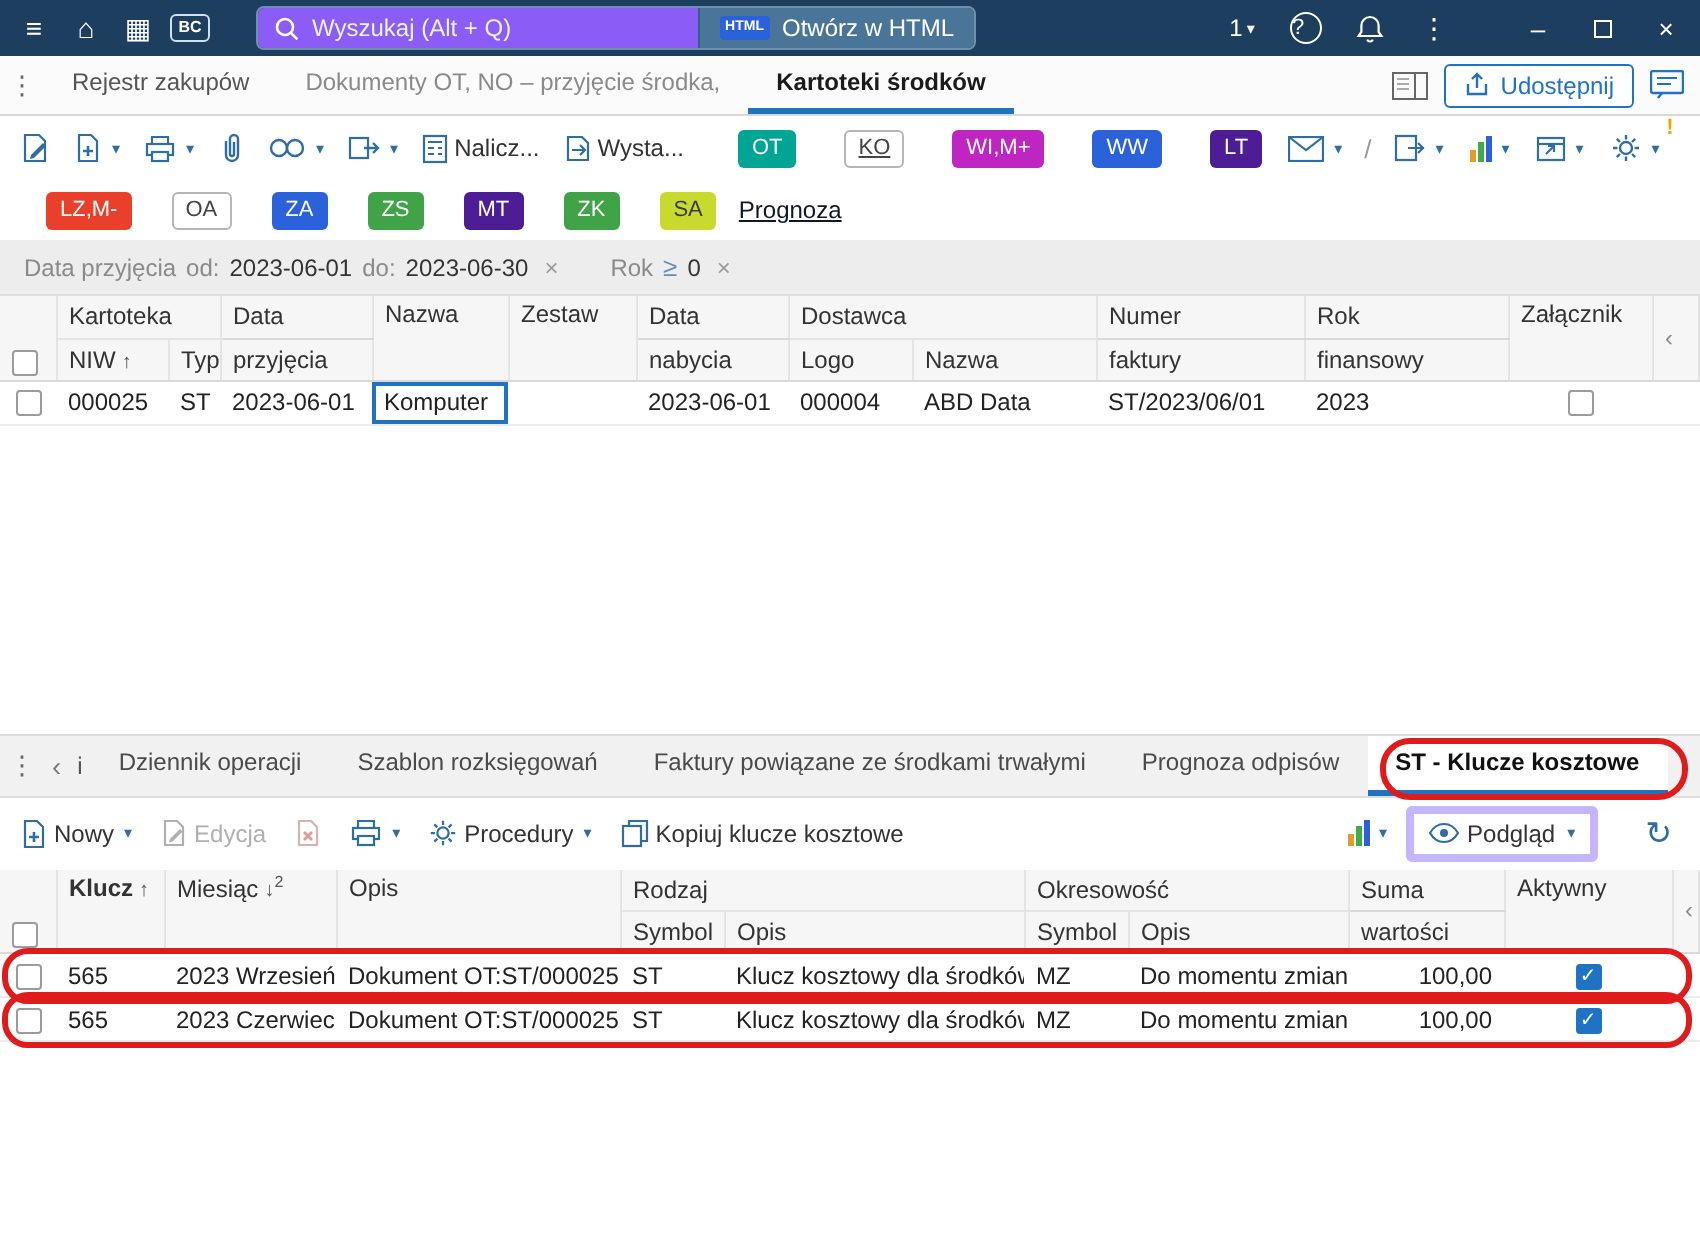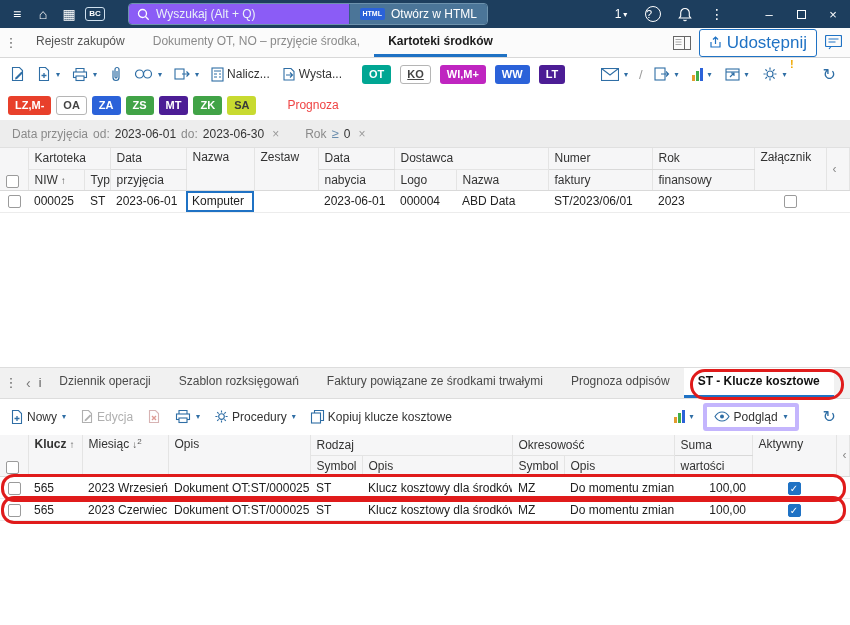--- a/index.html
+++ b/index.html
@@ -21,43 +21,43 @@
   .winbtn{min-width:26px;height:24px;display:inline-flex;align-items:center;justify-content:center;color:#fff;font-size:13px;}
   .maxsq{display:inline-block;width:9px;height:9px;border:1px solid #fff;}
 
   
   .tabrow{height:30px;background:#fbfbfb;border-bottom:1px solid #d8d8d8;display:flex;align-items:stretch;flex:0 0 30px;}
   .kebab{color:#666;display:inline-flex;align-items:center;justify-content:center;width:22px;font-size:13px;}
   .doc-tab{display:flex;align-items:center;padding:0 14px;color:#555;white-space:nowrap;border-bottom:3px solid transparent;}
   .doc-tab.dim{color:#8a8a8a;}
   .doc-tab.active{color:#1b1b1b;font-weight:bold;border-bottom-color:#1f72c4;}
   .tabrow-right{margin-left:auto;display:flex;align-items:center;gap:8px;padding-right:8px;}
-  .sharebtn{display:inline-flex;align-items:center;gap:5px;border:1px solid #1f72c4;color:#1f72c4;border-radius:3px;padding:3px 9px;background:#fff;font-size:17px;}
+  .sharebtn{display:inline-flex;align-items:center;gap:5px;border:1px solid #1f72c4;color:#1f72c4;border-radius:3px;padding:3px 9px;background:#fff;font-size:12px;}
 
   
   .toolbar{height:32px;display:flex;align-items:center;padding:0 6px;gap:4px;flex:0 0 32px;background:#fff;}
   .ic{display:inline-flex;align-items:center;gap:3px;background:none;border:none;padding:3px 4px;color:#2f6ea5;font-size:12px;font-family:inherit;}
   .ic .lbl{color:#333;}
   .slash{color:#9a9a9a;font-size:13px;padding:0 2px;}
   .badgegap{width:8px;}
-  .badge{display:inline-flex;align-items:center;justify-content:center;height:19px;padding:0 6px;border-radius:3px;font-size:11px;font-weight:bold;margin-right:5px;border:1px solid transparent;}
+  .badge{display:inline-flex;align-items:center;justify-content:center;height:19px;padding:0 6px;border-radius:3px;font-size:11px;font-weight:normal;margin-right:5px;border:1px solid transparent;margin-left:15px;}
   .badge.outline{border-color:#b5b5b5;}
   .badge.und{text-decoration:underline;}
   .tb-right2{margin-left:auto;display:flex;align-items:center;gap:5px;padding-right:4px;}
   .chartbars{display:inline-flex;align-items:flex-end;gap:1px;height:13px;}
   .chartbars i{display:inline-block;width:3px;}
   .chartbars .b1{height:6px;background:#e39b2d;}
   .chartbars .b2{height:10px;background:#3fae49;}
   .chartbars .b3{height:13px;background:#2b62d9;}
   .gearwrap{position:relative;}
   .warnmark{position:absolute;top:-5px;right:-3px;color:#f0a800;font-weight:bold;font-size:11px;}
 
   
   .badgerow{height:30px;display:flex;align-items:center;padding:0 8px;flex:0 0 30px;background:#fff;}
-  .prognoza{margin-left:26px;color:#ef4444;}
+  .prognoza{margin-left:6px;color:#0f172a;text-decoration:underline;}
 
   
   .filterrow{height:28px;background:#ededed;display:flex;align-items:center;padding:0 12px;gap:26px;flex:0 0 28px;border-bottom:1px solid #e0e0e0;}
   .chip{display:inline-flex;align-items:center;gap:5px;white-space:nowrap;justify-content:flex-end;}
   .chip .muted{color:#8a8a8a;}
   .chip .val{color:#333;}
   .chip .op{color:#6a8dad;font-size:13px;}
   .chip .x{color:#9a9a9a;font-size:12px;margin-left:3px;}
 
   

